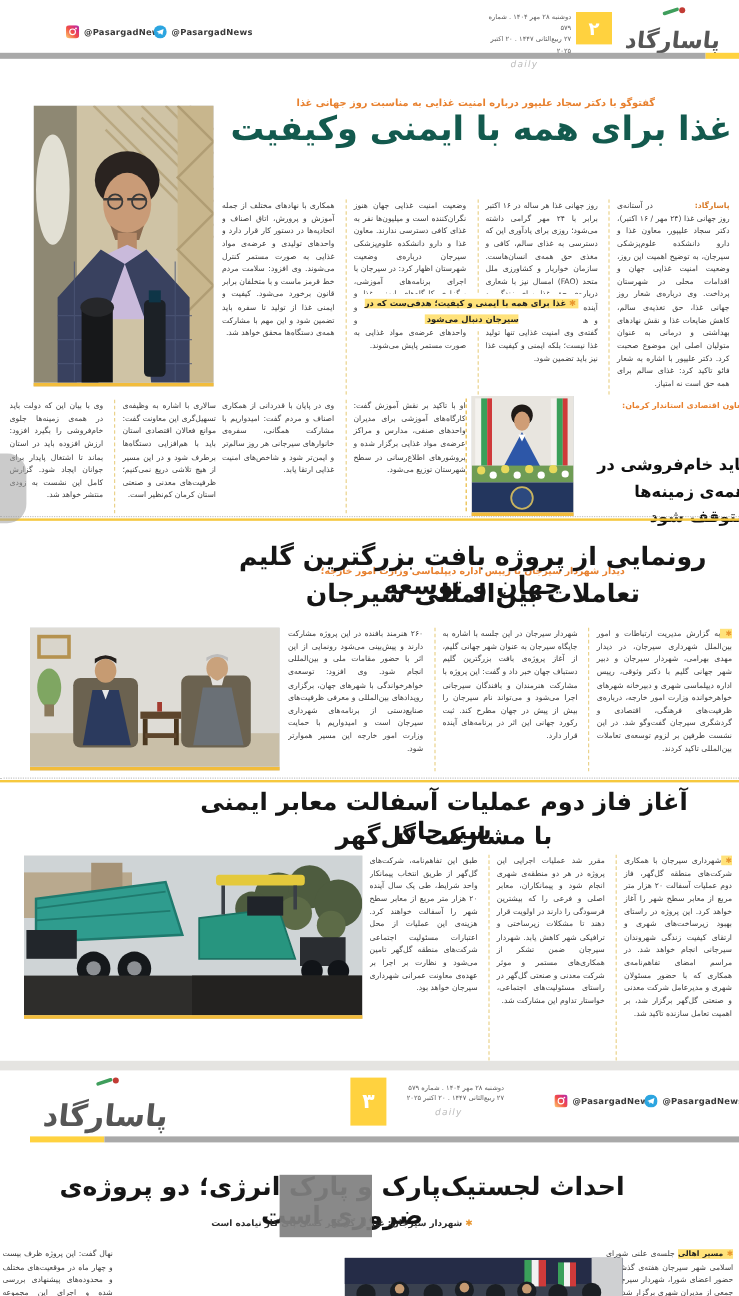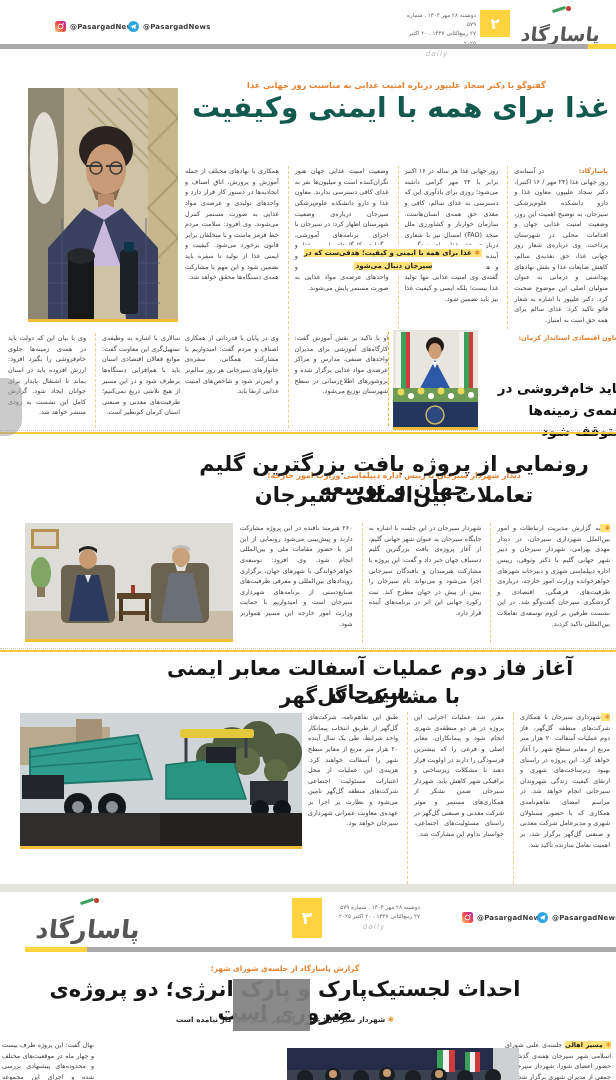--- a/index.html
+++ b/index.html
@@ -317,21 +317,20 @@
       <svg width="11" height="11" viewBox="0 0 24 24">
           <circle cx="12" cy="12" r="12" fill="#2ca5e0"></circle>
           <path d="M5.2 11.8l13-5.1-2.2 11.2-4.4-3.3-2.3 2.3-.5-3.6z" fill="#fff"></path>
         </svg>
     </span>
     <span class="handle-txt">@PasargadNews</span>
   </div>
   <div class="abs rule-yellow" style="left:25px; top:947px; width:62px;"></div>
   <div class="abs rule-gray" style="left:87px; top:947px; width:529px;"></div>
 
-  <div class="abs kicker" style="left:60px; top:964px; width:450px; font-size:7.4px;">گزارش پاسارگاد از جلسه‌ی شورای شهر؛</div>
   <div class="abs hl-black" style="left:10px; top:977px; width:550px; font-size:21px;">احداث لجستیک‌پارک و پارک انرژی؛ دو پروژه‌ی ضروری است</div>
   <div class="abs subhead" style="left:60px; top:1014px; width:450px; font-size:7.4px;">
     <span class="star">شهردار سیرجان: غیر از گل‌گهر کسی پای کار نیامده است</span>
   </div>
 
   <div class="abs redact" style="left:233px; top:979px; width:77px; height:52px;"></div>
 
   <div class="abs" style="left:505px; top:1040px; width:106px; height:40px; overflow:hidden;">
     <p class="col" style="border:none; padding:0;">
       <span class="hl star">مسیر اهالی</span>

